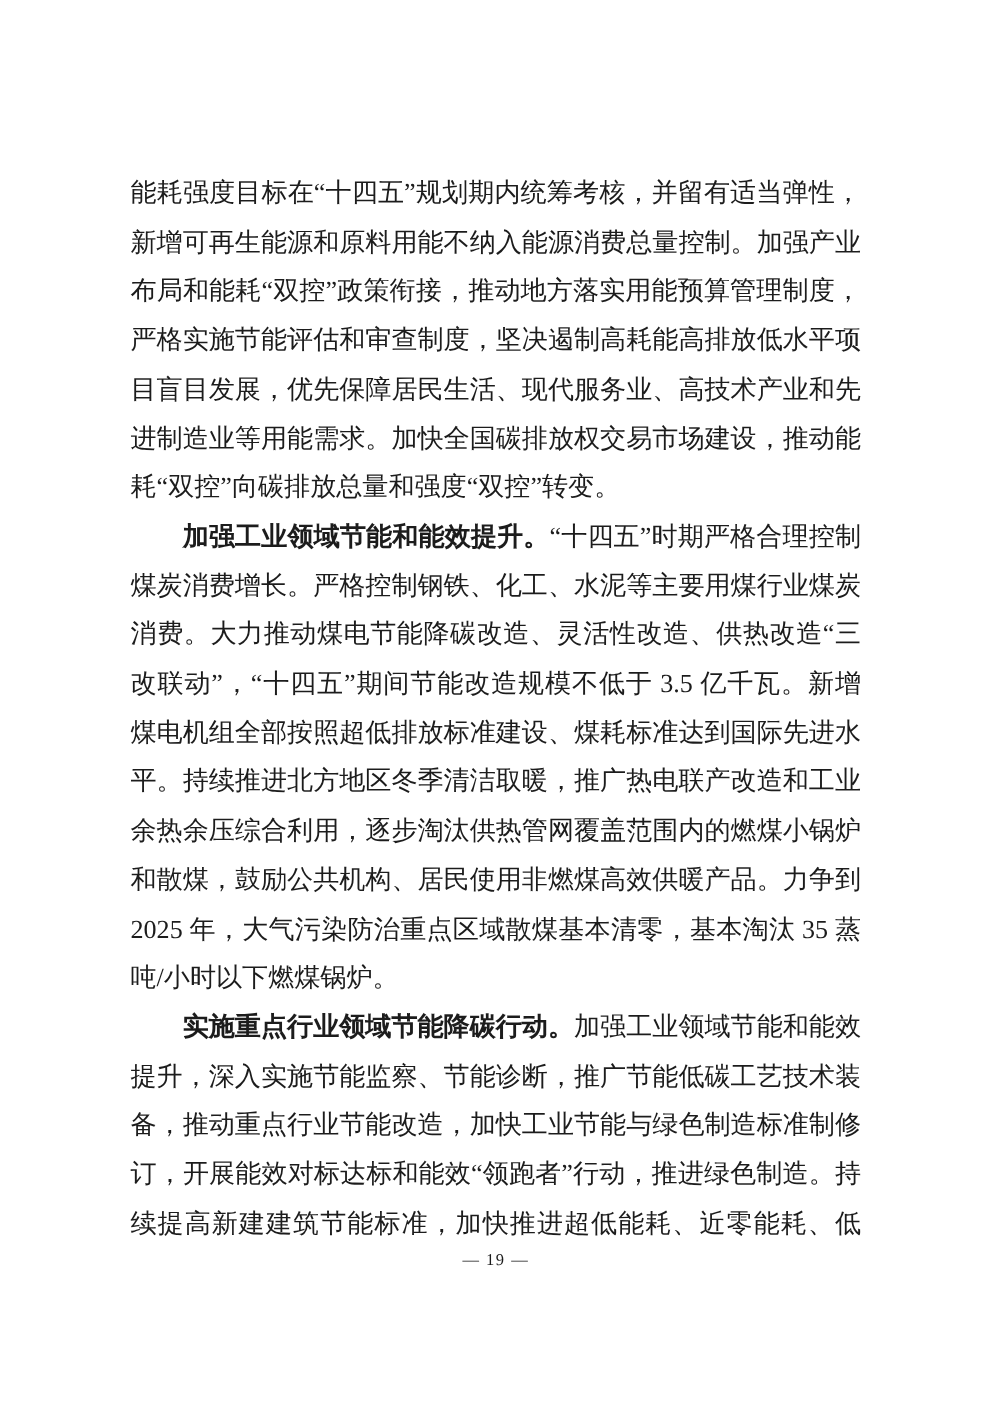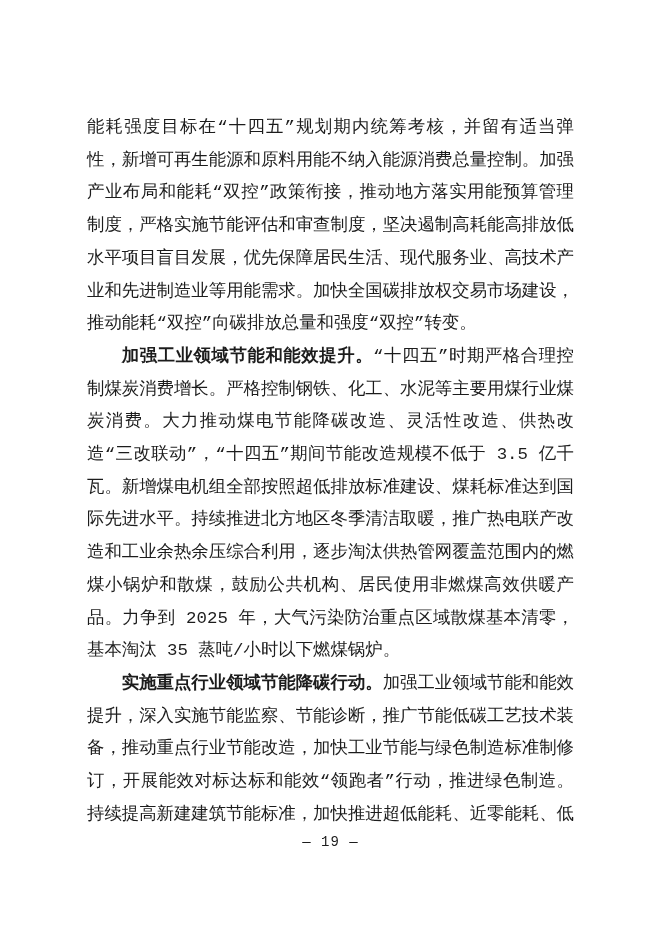--- a/index.html
+++ b/index.html
@@ -6,21 +6,21 @@
     margin: 0;
     padding: 0;
     background: #ffffff;
   }
   .page {
     position: relative;
     width: 661px;
     height: 935px;
     background: #ffffff;
     color: #1c1c1c;
-    font-family: Liberation Mono, monospace;
+    font-family: Liberation Serif, serif;
     overflow: hidden;
   }
   .text-block {
     position: absolute;
     left: 87px;
     top: 112px;
     width: 487px;
     font-size: 17.4px;
     line-height: 32.7px;
     text-align: justify;
@@ -39,21 +39,21 @@
   }
   .lead {
     font-weight: 700;
   }
   .page-number {
     position: absolute;
     left: 0;
     top: 834px;
     width: 100%;
     text-align: center;
-    font-size: 14px;
+    font-size: 11px;
     letter-spacing: 1px;
     color: #1c1c1c;
   }
 </style>
 </head>
 <body>
 
 <div class="page">
   <main class="text-block">
 

